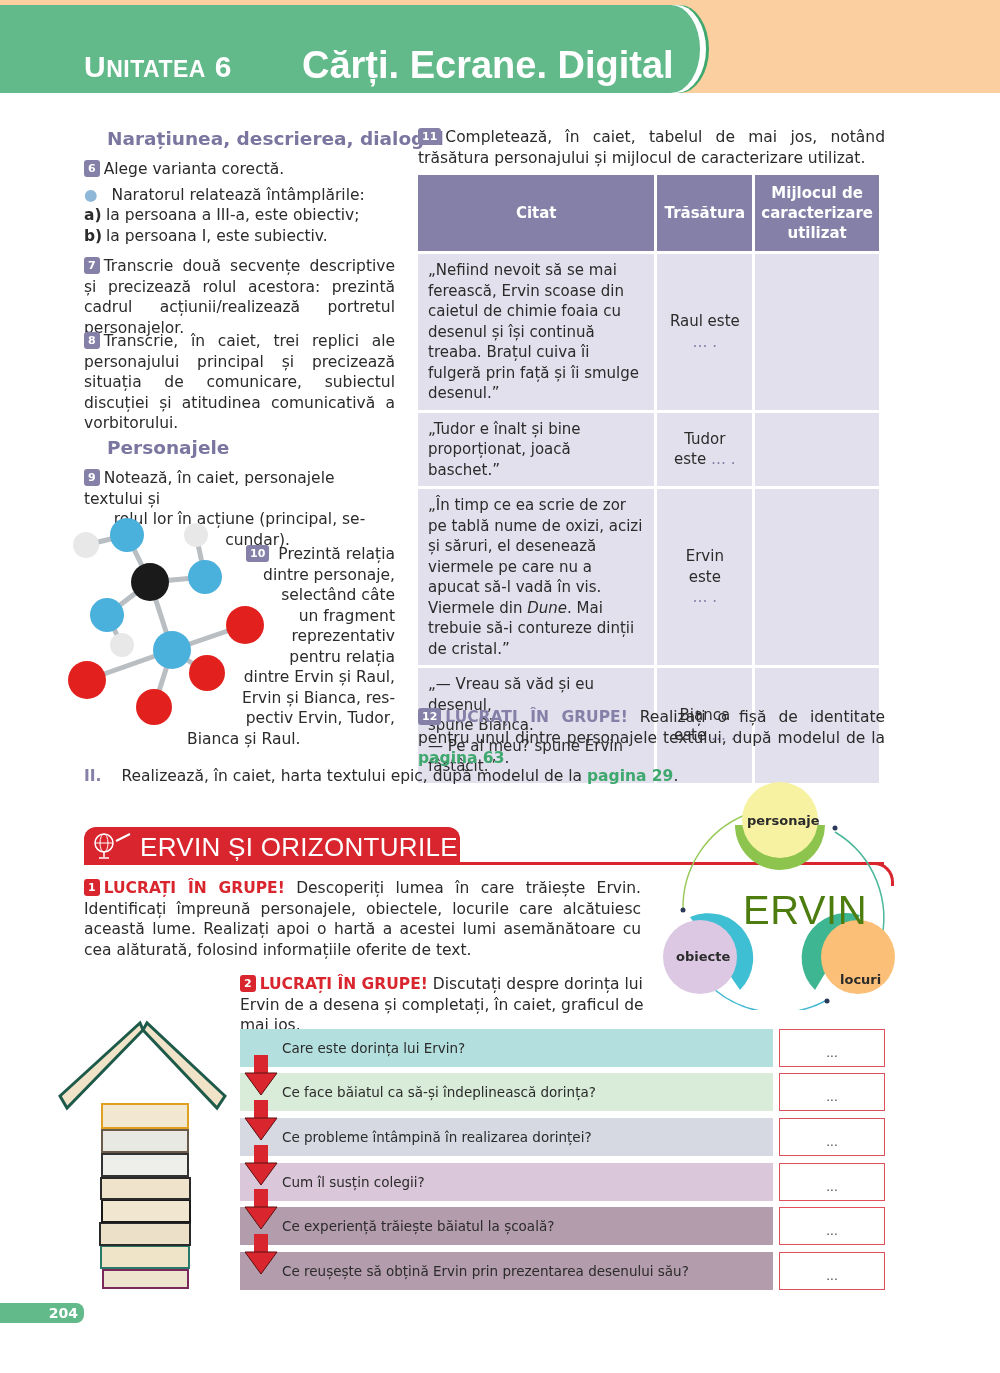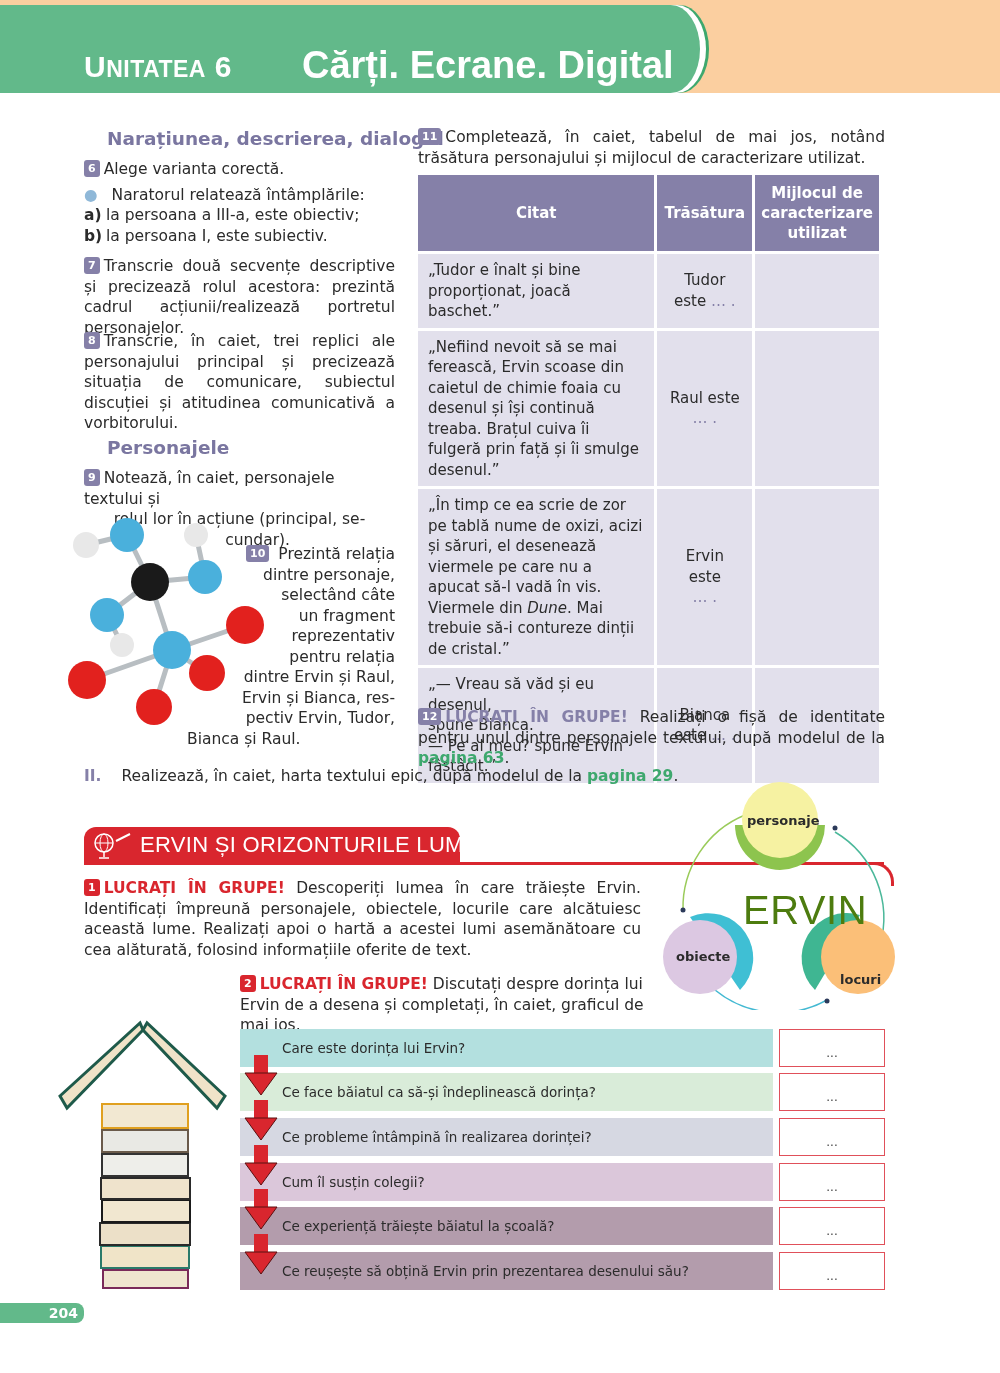--- a/index.html
+++ b/index.html
@@ -32,21 +32,21 @@
   .tbl th { background: #8580a8; color: #fff; font-weight: bold; font-size: 15px; line-height: 20px; padding: 5px 6px; height: 76px; }
   .tbl td { background: #e2e0ec; font-size: 15px; line-height: 20.5px; padding: 6px 10px; vertical-align: middle; }
   .tbl td.c { text-align: center; }
   .dots { color: #8580a8; }
 
   
   .molecule { position: absolute; left: 62px; top: 515px; width: 210px; height: 210px; }
 
   
   .sec-tab { position: absolute; left: 84px; top: 827px; width: 376px; height: 37px; background: #d9262e; border-radius: 12px 12px 0 0; }
-  .sec-title { position: absolute; left: 140px; top: 832px; color: #fff; font-size: 22px; font-family: "Liberation Sans", sans-serif; letter-spacing: 0.3px; }
+  .sec-title { position: absolute; left: 140px; top: 832px; color: #fff; font-size: 26px; font-family: "Liberation Sans", sans-serif; letter-spacing: 0.3px; }
   .globe-icon { position: absolute; left: 92px; top: 831px; width: 42px; height: 30px; }
   .sec-line { position: absolute; left: 84px; top: 862px; width: 800px; height: 3px; background: #d9262e; }
   .sec-curve { position: absolute; left: 870px; top: 862px; width: 24px; height: 24px; border-top: 3px solid #d9262e; border-right: 3px solid #d9262e; border-radius: 0 20px 0 0; }
 
   
   .diagram { position: absolute; left: 655px; top: 775px; width: 245px; height: 235px; }
   .ervin-word { position: absolute; left: 743px; top: 888px; color: #4d7c0f; font-size: 40px; font-family: "Liberation Sans", sans-serif; letter-spacing: 0.5px; }
   .node-label { position: absolute; font-weight: bold; font-size: 13px; color: #2b2b2b; }
 
   
@@ -141,28 +141,28 @@
       <col style="width:244px">
       <col style="width:95px">
       <col style="width:122px">
     </colgroup>
   <tbody>
       <tr>
     <th>Citat</th>
     <th>Trăsătura</th>
     <th>Mijlocul de caracterizare utilizat</th>
   </tr>
+  <tr style="height:134px;">
+    <td>„Nefiind nevoit să se mai ferească, Ervin scoase din caietul de chimie foaia cu desenul și își continuă treaba. Brațul cuiva îi fulgeră prin față și îi smulge desenul.”</td>
+    <td class="c"><span>Raul este</span><br><span class="dots">… .</span></td>
+    <td></td>
+  </tr>
   <tr style="height:53px;">
     <td>„Tudor e înalt și bine proporționat, joacă baschet.”</td>
     <td class="c"><span>Tudor este</span> <span class="dots">… .</span></td>
-    <td></td>
-  </tr>
-  <tr style="height:134px;">
-    <td>„Nefiind nevoit să se mai ferească, Ervin scoase din caietul de chimie foaia cu desenul și își continuă treaba. Brațul cuiva îi fulgeră prin față și îi smulge desenul.”</td>
-    <td class="c"><span>Raul este</span><br><span class="dots">… .</span></td>
     <td></td>
   </tr>
   <tr style="height:154px;">
     <td><span>„În timp ce ea scrie de zor pe tablă nume de oxizi, acizi și săruri, el desenează viermele pe care nu a apucat să-l vadă în vis. Viermele din </span><i>Dune</i><span>. Mai trebuie să-i contureze dinții de cristal.”</span></td>
     <td class="c"><span>Ervin este</span><br><span class="dots">… .</span></td>
     <td></td>
   </tr>
   <tr style="height:93px;">
     <td>
           <div>„— Vreau să văd și eu desenul,</div>

